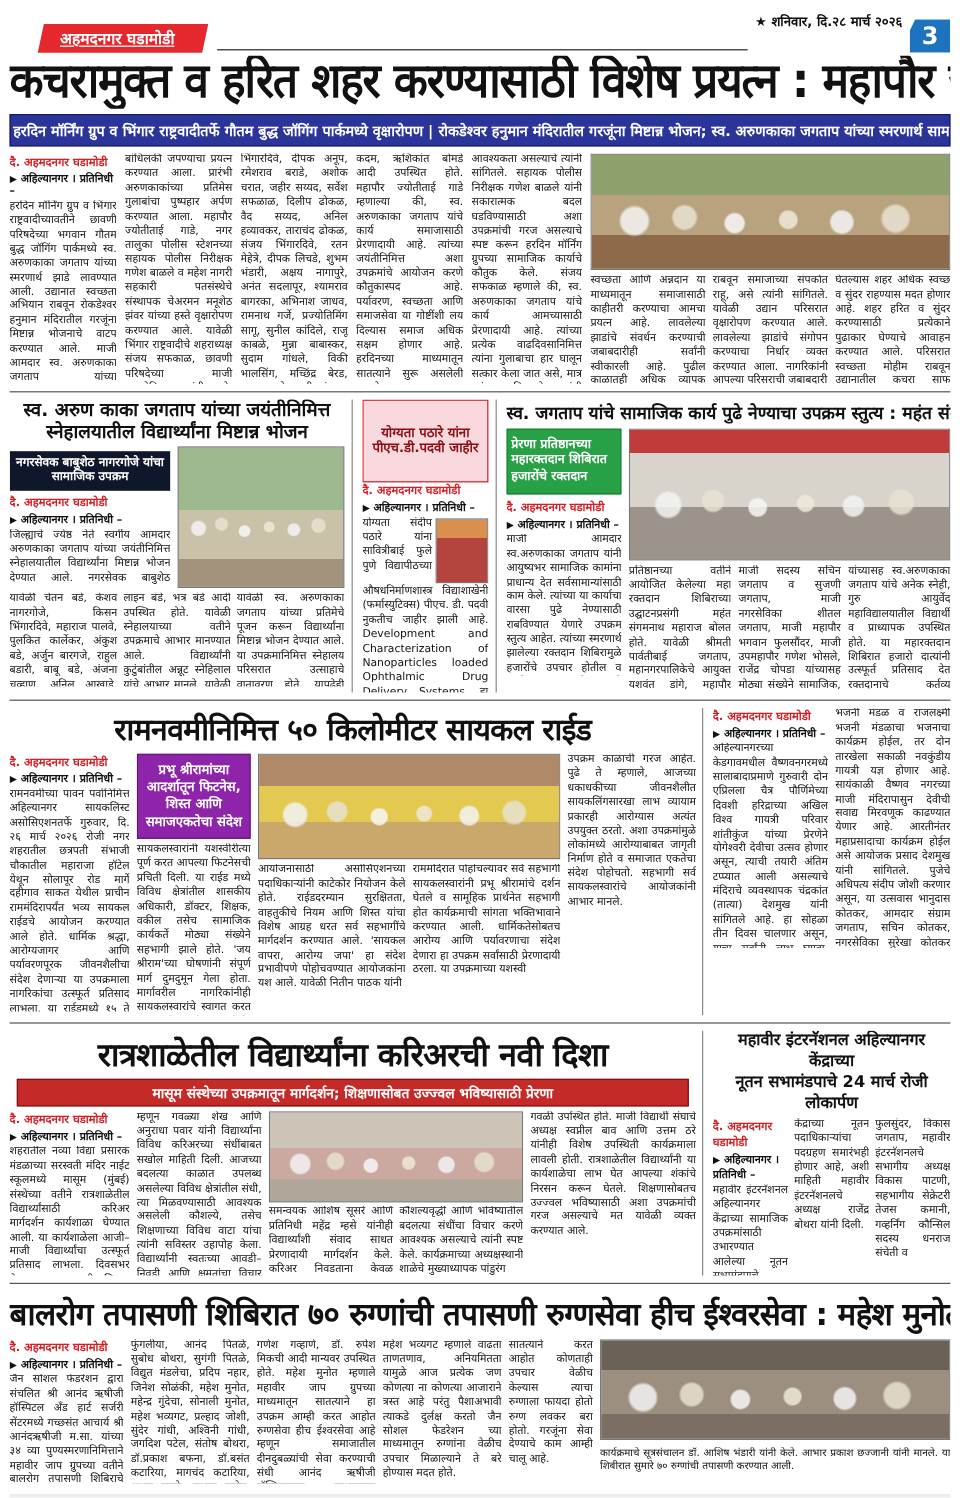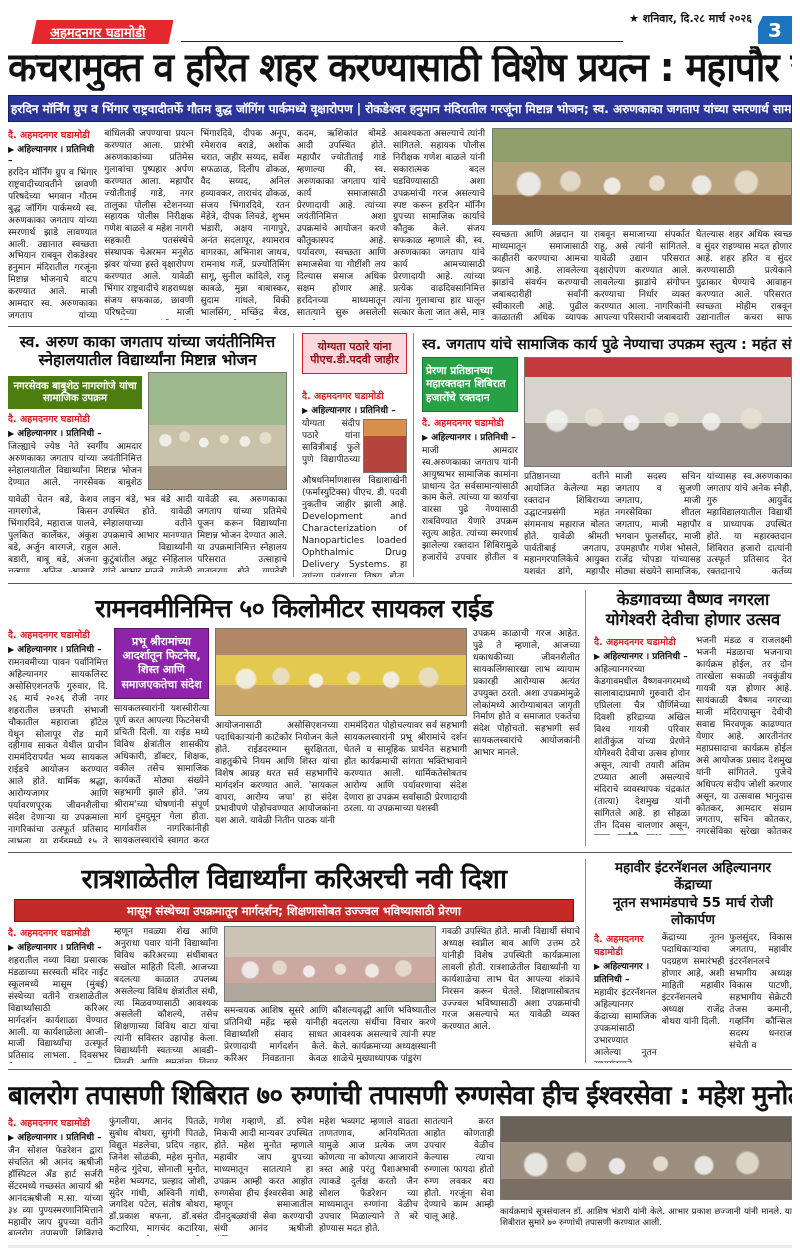--- a/index.html
+++ b/index.html
@@ -59,26 +59,26 @@
   
   .s1-grid { display:grid; grid-template-columns:repeat(4,1fr) 92px 300px; gap:7px; height:192px; }
   .s1-right { display:flex; flex-direction:column; gap:4px; overflow:hidden; }
   .s1-photo { height:97px; }
   .s1-under { display:grid; grid-template-columns:repeat(3,1fr); gap:6px; flex:1; overflow:hidden; }
 
   
   .s2 { display:grid; grid-template-columns:286px 112px 1fr; gap:8px; height:244px; }
   .s2-left { border-right:1px solid #888; padding-right:6px; overflow:hidden; }
   .s2-head { font-size:15.5px; font-weight:800; text-align:center; line-height:1.2; }
-  .kicker-black { background:#4d7c0f; color:#fff; font-weight:bold; font-size:10px; text-align:center; padding:4px 3px; line-height:1.25; margin:4px 0 3px 0; }
+  .kicker-black { background:#0f172a; color:#fff; font-weight:bold; font-size:10px; text-align:center; padding:4px 3px; line-height:1.25; margin:4px 0 3px 0; }
   .s2-row { display:grid; grid-template-columns:134px 1fr; gap:6px; height:118px; margin-top:2px; }
   .s2-photo { height:100%; }
   .s2-bottom { display:grid; grid-template-columns:repeat(3,1fr); gap:5px; height:78px; margin-top:4px; }
   .s2-mid { border-right:1px solid #888; padding-right:6px; overflow:hidden; }
-  .pinkbox { background:#fad9de; border:1.5px solid #c9252b; color:#8d1015; font-weight:800; font-size:11px; text-align:center; padding:6px 2px; line-height:1.25; margin-bottom:15px; }
+  .pinkbox { background:#fad9de; border:1.5px solid #c9252b; color:#8d1015; font-weight:800; font-size:11px; text-align:center; padding:20px 2px; line-height:1.25; margin-bottom:0; }
   .portrait { float:right; width:44px; height:54px; margin:1px 0 2px 3px; }
   .s2-right { overflow:hidden; }
   .s2r-head { font-size:14.5px; font-weight:800; text-align:center; white-space:nowrap; overflow:hidden; margin-bottom:4px; }
   .s2r-row { display:grid; grid-template-columns:96px 1fr; gap:6px; height:218px; }
   .greenbox { background:#27a046; border:1px solid #157a32; color:#fff; font-weight:800; font-size:10.5px; padding:6px 3px; line-height:1.3; margin-bottom:4px; }
   .s2r-photostack { display:flex; flex-direction:column; gap:4px; overflow:hidden; }
   .s2r-photo { height:110px; }
   .s2r-under { display:grid; grid-template-columns:repeat(3,1fr); gap:6px; flex:1; overflow:hidden; }
 
   
@@ -248,24 +248,20 @@
           <div class="s3-under">
             <div class="col bodytxt">आयोजनासाठी असोसिएशनच्या पदाधिकाऱ्यांनी काटेकोर नियोजन केले होते. राईडदरम्यान सुरक्षितता, वाहतुकीचे नियम आणि शिस्त यांचा विशेष आग्रह धरत सर्व सहभागींचे मार्गदर्शन करण्यात आले. 'सायकल वापरा, आरोग्य जपा' हा संदेश प्रभावीपणे पोहोचवण्यात आयोजकांना यश आले. यावेळी नितीन पाठक यांनी</div>
             <div class="col bodytxt">राममंदिरात पोहोचल्यावर सर्व सहभागी सायकलस्वारांनी प्रभू श्रीरामांचे दर्शन घेतले व सामूहिक प्रार्थनेत सहभागी होत कार्यक्रमाची सांगता भक्तिभावाने करण्यात आली. धार्मिकतेसोबतच आरोग्य आणि पर्यावरणाचा संदेश देणारा हा उपक्रम सर्वांसाठी प्रेरणादायी ठरला. या उपक्रमाच्या यशस्वी</div>
           </div>
         </div>
         <div class="col bodytxt">उपक्रम काळाची गरज आहेत. पुढे ते म्हणाले, आजच्या धकाधकीच्या जीवनशैलीत सायकलिंगसारखा लाभ व्यायाम प्रकारही आरोग्यास अत्यंत उपयुक्त ठरतो. अशा उपक्रमांमुळे लोकांमध्ये आरोग्याबाबत जागृती निर्माण होते व समाजात एकतेचा संदेश पोहोचतो. सहभागी सर्व सायकलस्वारांचे आयोजकांनी आभार मानले.</div>
       </div>
     </div>
 
     <div class="s3-right">
-      <div class="s3r-head">
-        <div>केडगावच्या वैष्णव नगरला</div>
-        <div>योगेश्वरी देवीचा होणार उत्सव</div>
-      </div>
       <div class="s3r-cols">
         <div class="col">
           <div class="brand-line">दै. अहमदनगर घडामोडी</div>
           <div class="byline"><span class="arr">▶</span> <span>अहिल्यानगर । प्रतिनिधी –</span></div>
           <div class="bodytxt" style="height:172px;">अहिल्यानगरच्या केडगावमधील वैष्णवनगरमध्ये सालाबादाप्रमाणे गुरुवारी दोन एप्रिलला चैत्र पौर्णिमेच्या दिवशी हरिद्राच्या अखिल विश्व गायत्री परिवार शांतीकुंज यांच्या प्रेरणेने योगेश्वरी देवीचा उत्सव होणार असून, त्याची तयारी अंतिम टप्प्यात आली असल्याचे मंदिराचे व्यवस्थापक चंद्रकांत (तात्या) देशमुख यांनी सांगितले आहे. हा सोहळा तीन दिवस चालणार असून, याचा सर्वांनी लाभ घ्यावा, असे आवाहनही त्यांनी सर्व भाविक भक्तांना केले आहे. एक एप्रिल ला सायंकाळी स्वर मंदिर</div>
         </div>
         <div class="col bodytxt">भजनी मंडळ व राजलक्ष्मी भजनी मंडळाचा भजनाचा कार्यक्रम होईल, तर दोन तारखेला सकाळी नवकुंडीय गायत्री यज्ञ होणार आहे. सायंकाळी वैष्णव नगरच्या माजी मंदिरापासुन देवीची सवाद्य मिरवणूक काढण्यात येणार आहे. आरतीनंतर महाप्रसादाचा कार्यक्रम होईल असे आयोजक प्रसाद देशमुख यांनी सांगितले. पुजेचे अधिपत्य संदीप जोशी करणार असून, या उत्सवास भानुदास कोतकर, आमदार संग्राम जगताप, सचिन कोतकर, नगरसेविका सुरेखा कोतकर उपस्थित असणार आहेत. शुक्रवारी पहाटे तीन वाजता या कार्यक्रमाची सांगता होईल.</div>
       </div>
     </div>
   </div>
@@ -292,21 +288,21 @@
             <div class="col bodytxt">कौशल्यवृद्धी आणि भविष्यातील बदलत्या संधींचा विचार करणे आवश्यक असल्याचे त्यांनी स्पष्ट केले. कार्यक्रमाच्या अध्यक्षस्थानी शाळेचे मुख्याध्यापक पांडुरंग</div>
           </div>
         </div>
         <div class="col bodytxt">गवळी उपस्थित होते. माजी विद्यार्थी संघाचे अध्यक्ष स्वप्नील बाव आणि उत्तम ठरे यांनीही विशेष उपस्थिती कार्यक्रमाला लावली होती. रात्रशाळेतील विद्यार्थ्यांनी या कार्यशाळेचा लाभ घेत आपल्या शंकांचे निरसन करून घेतले. शिक्षणासोबतच उज्ज्वल भविष्यासाठी अशा उपक्रमांची गरज असल्याचे मत यावेळी व्यक्त करण्यात आले.</div>
       </div>
     </div>
 
     <div class="s4-right">
       <div class="s4r-head">
         <div>महावीर इंटरनॅशनल अहिल्यानगर केंद्राच्या</div>
-        <div>नूतन सभामंडपाचे 55 मार्च रोजी लोकार्पण</div>
+        <div>नूतन सभामंडपाचे 24 मार्च रोजी लोकार्पण</div>
       </div>
       <div class="s4r-cols">
         <div class="col">
           <div class="brand-line">दै. अहमदनगर घडामोडी</div>
           <div class="byline"><span class="arr">▶</span> <span>अहिल्यानगर । प्रतिनिधी –</span></div>
           <div class="bodytxt" style="height:118px;">महावीर इंटरनॅशनल अहिल्यानगर केंद्राच्या सामाजिक उपक्रमांसाठी उभारण्यात आलेल्या नूतन सभामंडपाचे लोकार्पण रविवार दि. २९ मार्च रोजी सकाळी १०:३० वाजता होणार आहे.</div>
         </div>
         <div class="col bodytxt">केंद्राच्या नूतन पदाधिकाऱ्यांचा पदग्रहण समारंभही होणार आहे, अशी माहिती महावीर इंटरनॅशनलचे अध्यक्ष राजेंद्र बोथरा यांनी दिली.</div>
         <div class="col bodytxt">फुलसुंदर, विकास जगताप, महावीर इंटरनॅशनलचे सभागीय अध्यक्ष विकास पाटणी, सहभागीय सेक्रेटरी तेजस कमानी, गव्हर्निंग कौन्सिल सदस्य धनराज संचेती व</div>
       </div>

